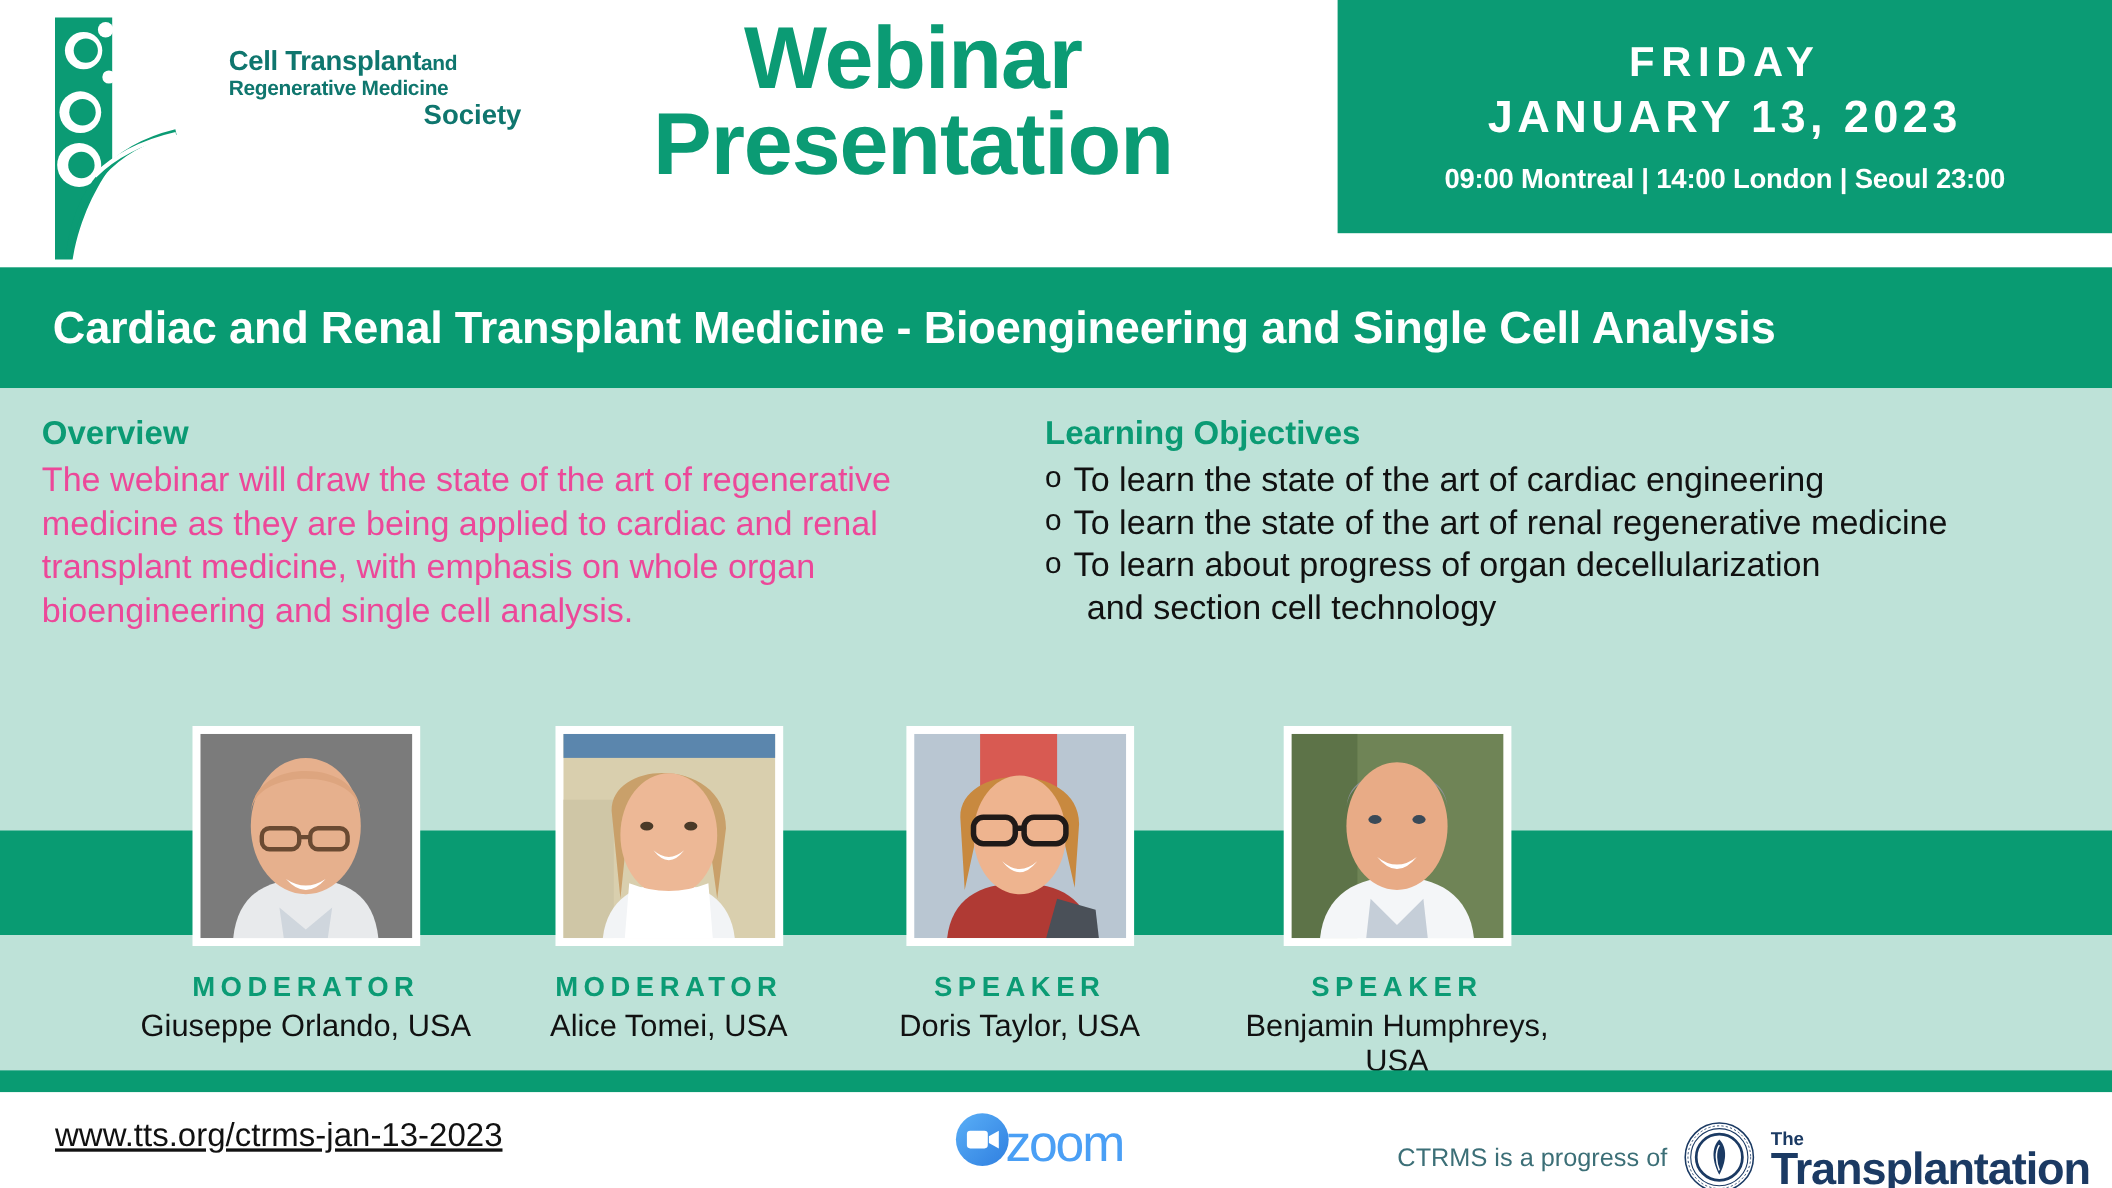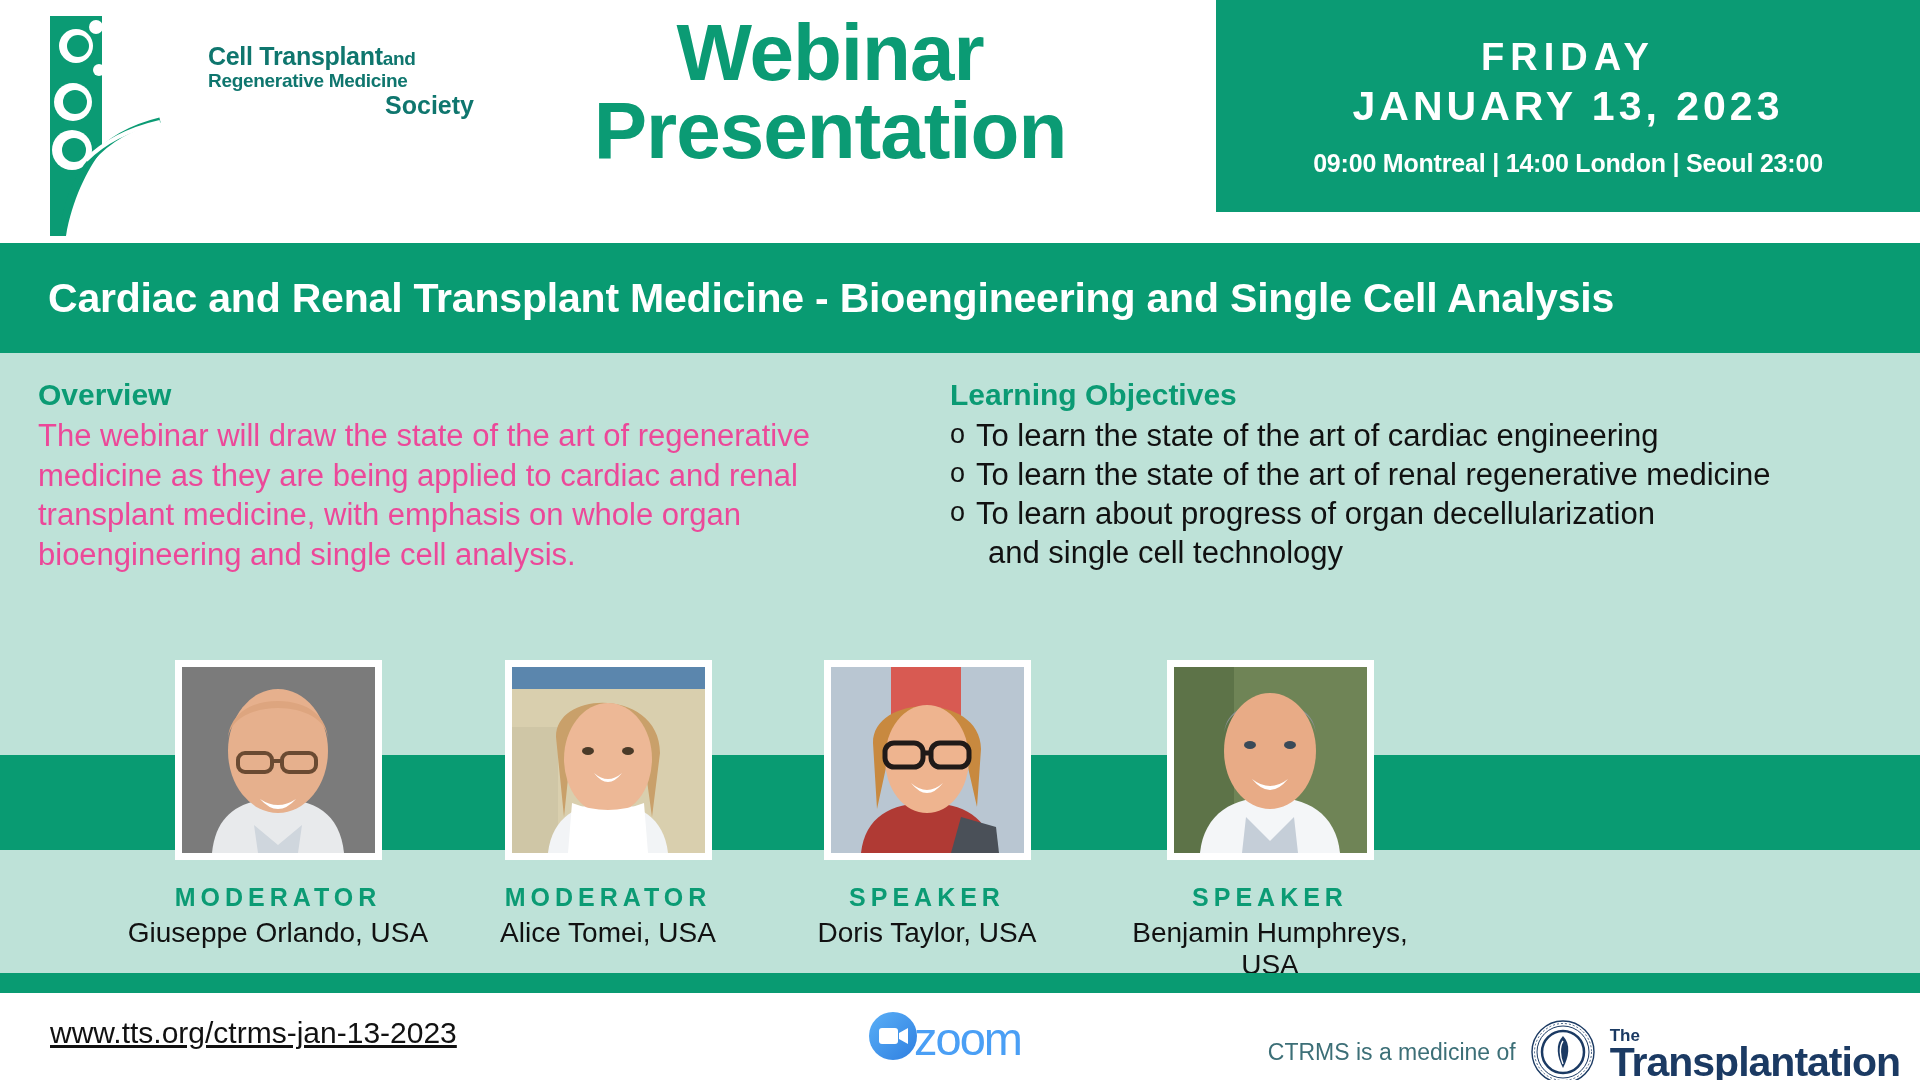--- a/index.html
+++ b/index.html
@@ -148,21 +148,21 @@
       <span class="obj-text">To learn the state of the art of cardiac engineering</span>
     </li>
     <li class="obj-item">
       <span class="obj-bullet">o</span>
       <span class="obj-text">To learn the state of the art of renal regenerative medicine</span>
     </li>
     <li class="obj-item">
       <span class="obj-bullet">o</span>
       <span class="obj-text">To learn about progress of organ decellularization</span>
     </li>
-    <li class="obj-cont">and single cell technology</li>
+    <li class="obj-cont">and section cell technology</li>
   </ul>
 </div>
 
 <div class="people">
 
   <div class="person" style="left:113px;">
     <div class="photo-frame">
       <div class="photo">
         <svg viewBox="0 0 193 186" width="193" height="186" xmlns="http://www.w3.org/2000/svg">
           <rect width="193" height="186" fill="#7b7b7b"></rect>
@@ -259,21 +259,21 @@
         </linearGradient>
       </defs>
       <circle cx="25" cy="25" r="24" fill="url(#zg)"></circle>
       <rect x="11" y="17" width="19" height="16" rx="3" fill="#ffffff"></rect>
       <path d="M31 22 L40 17 L40 33 L31 28 Z" fill="#ffffff"></path>
     </svg>
     <span class="zoom-word">zoom</span>
   </div>
 
   <div class="tts-block">
-    <span class="tts-caption">CTRMS is a medicine of</span>
+    <span class="tts-caption">CTRMS is a progress of</span>
     <svg class="tts-seal" viewBox="0 0 66 66" xmlns="http://www.w3.org/2000/svg">
       <circle cx="33" cy="33" r="31" fill="none" stroke="#1b3a63" stroke-width="1.4"></circle>
       <circle cx="33" cy="33" r="26" fill="none" stroke="#1b3a63" stroke-width="1"></circle>
       <circle cx="33" cy="33" r="21" fill="none" stroke="#1b3a63" stroke-width="2.5"></circle>
       <path d="M33 17 C25 25 27 38 33 49 C39 38 41 25 33 17 Z" fill="#1b3a63"></path>
       <path d="M33 22 C29 28 30 38 33 45" fill="none" stroke="#ffffff" stroke-width="1.4"></path>
       <circle cx="33" cy="33" r="28.5" fill="none" stroke="#1b3a63" stroke-width="0.8" stroke-dasharray="2 2"></circle>
     </svg>
     <div class="tts-words">
       <div class="tts-the">The</div>

